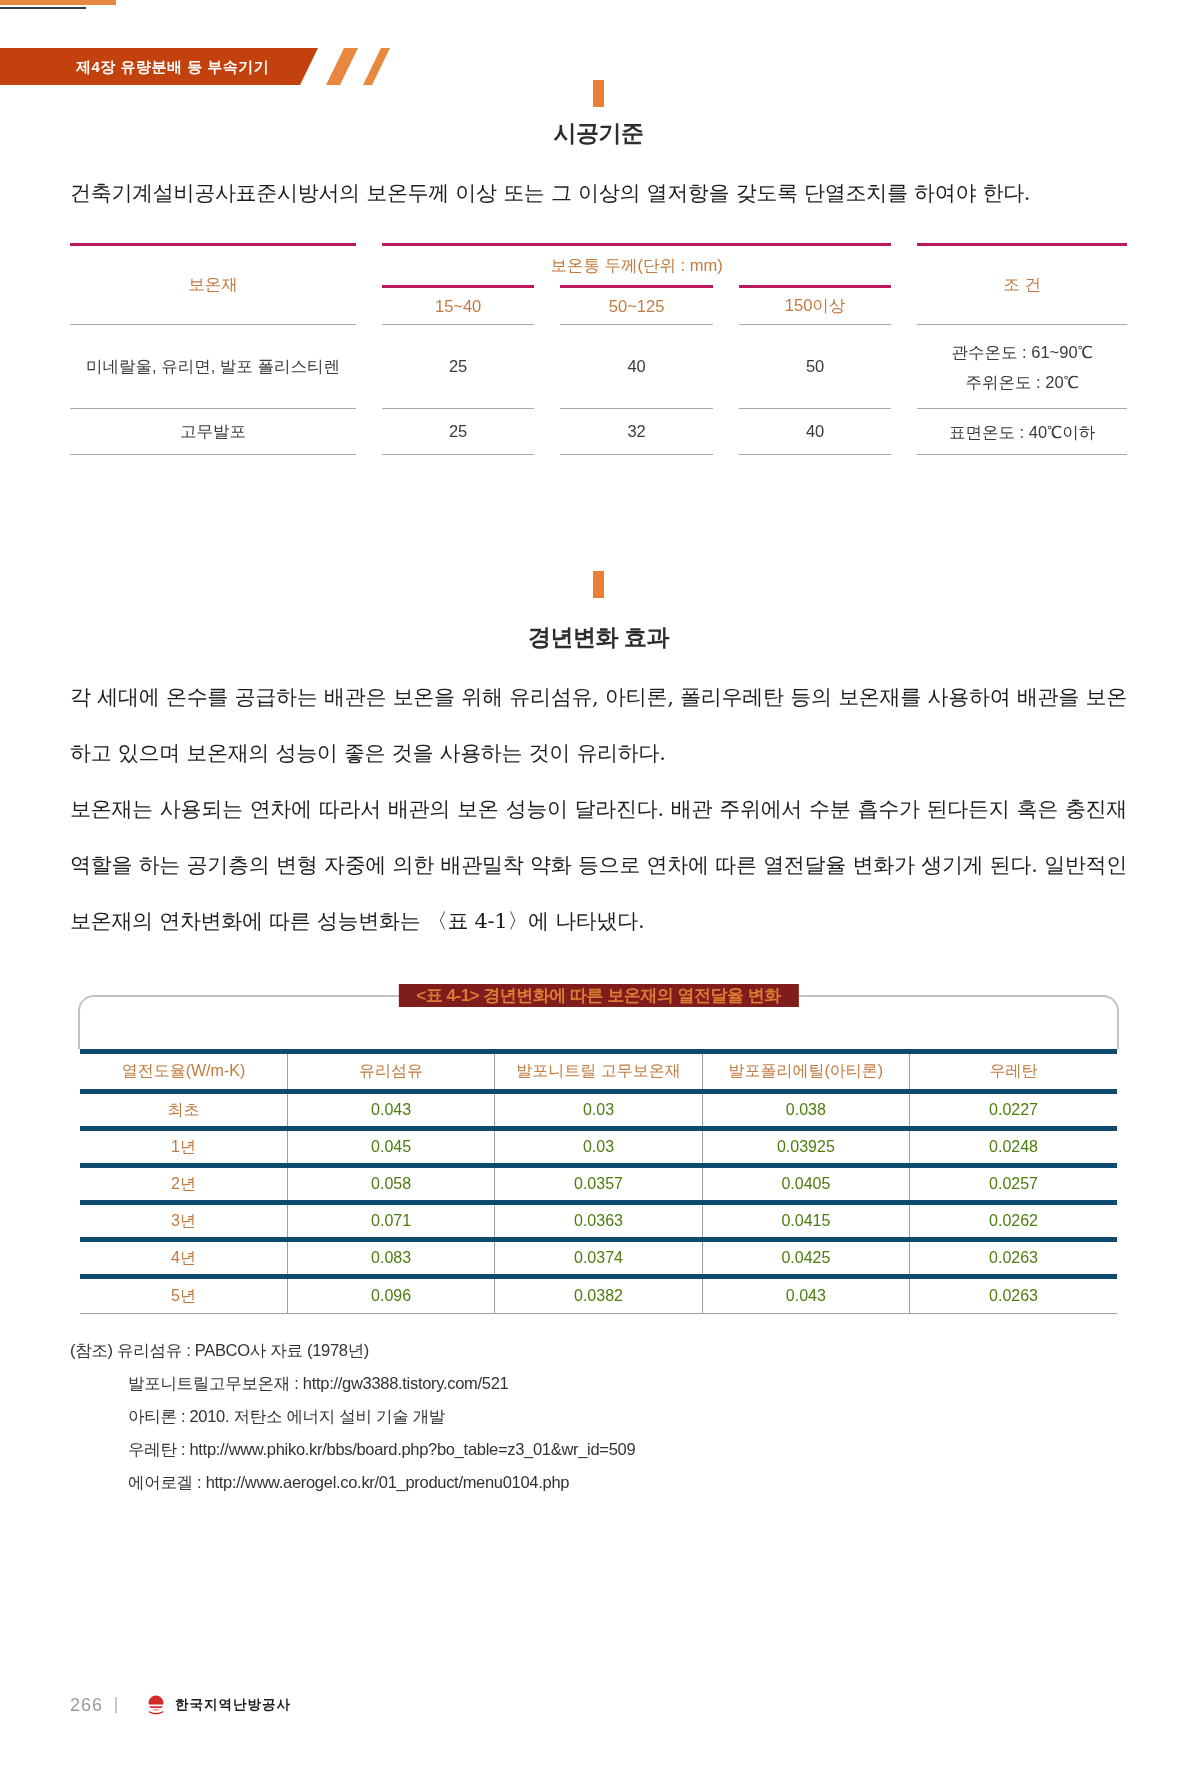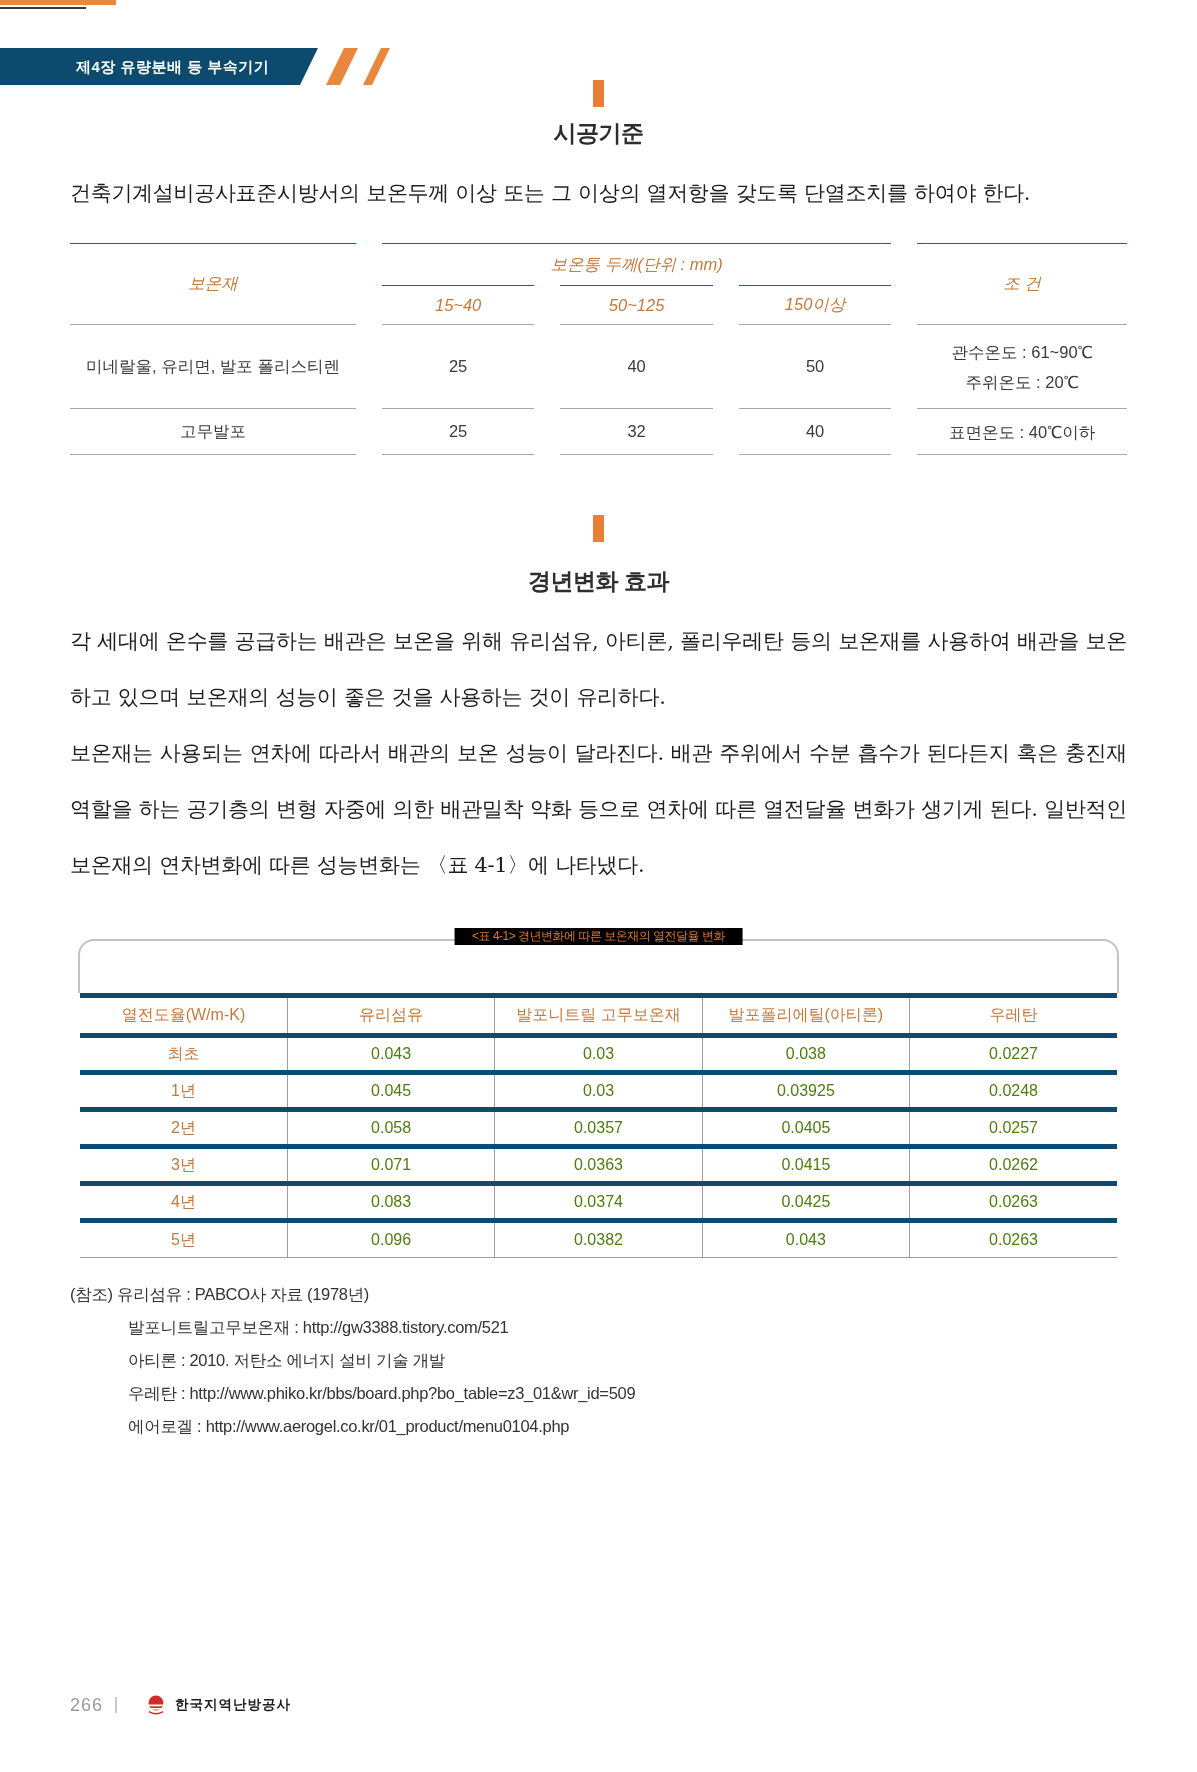--- a/index.html
+++ b/index.html
@@ -8,40 +8,40 @@
     position:relative; width:1197px; height:1772px; margin:0 auto;
     background:#ffffff; overflow:hidden; color:#222;
   }
   
   .corner-strip { position:absolute; top:0; left:0; width:116px; height:5px; background:#e8883f; }
   .corner-line  { position:absolute; top:7px; left:0; width:86px; height:2px; background:#3a3a3a; }
 
   
   .banner {
     position:absolute; top:48px; left:0; width:318px; height:37px;
-    background:#0c4a6e; color:#fff;
+    background:#c2410c; color:#fff;
     clip-path:polygon(0 0, 100% 0, calc(100% - 18px) 100%, 0 100%);
     font-size:15px; font-weight:bold; line-height:37px; padding-left:76px;
     letter-spacing:0.5px;
   }
   .banner-stripe1, .banner-stripe2 {
     position:absolute; top:48px; height:37px; background:#e8883f;
     clip-path:polygon(18px 0, 100% 0, calc(100% - 18px) 100%, 0 100%);
   }
   .banner-stripe1 { left:326px; width:32px; }
   .banner-stripe2 { left:363px; width:27px; }
 
   .content { padding:0 70px; }
 
   
   .sec-title { display:flex; align-items:center; gap:11px;flex-direction:column; }
   .sec-bar   { width:11px; height:27px; background:#e87f35; }
   .sec-text  { font-size:23px; font-weight:bold; color:#2d2d2d; letter-spacing:-0.5px; }
   .sec1 { margin-top:80px; }
-  .sec2 { margin-top:60px;gap:24px; }
+  .sec2 { margin-top:116px;gap:24px; }
 
   
   .para {
     font-family:"DejaVu Serif","Liberation Serif",serif;
     font-size:21px; color:#1d1d1d; line-height:56px;
     text-align:justify; letter-spacing:-0.3px;
   }
   .para.first { margin-top:16px; }
   .dash-item {
     font-family:"DejaVu Serif","Liberation Serif",serif;
@@ -50,43 +50,43 @@
   }
 
   
   .t1 {
     border-collapse:separate; border-spacing:26px 0;
     width:calc(100% + 52px); margin:22px -26px 0;
     table-layout:fixed;
   }
   .t1 td, .t1 th { text-align:center; vertical-align:middle; font-weight:normal; }
   .t1 .hd { color:#c27a3e; font-size:16.5px; }
-  .t1 .bt { border-top:1px solid #be185d;font-style:italic; }
+  .t1 .bt { border-top:3px solid #be185d; }
   .t1 .bb { border-bottom:1px solid #aba8a4; }
   .t1 .rA { height:42px; }
   .t1 .rB { height:40px; }
   .t1 .rC { height:84px; }
   .t1 .rD { height:46px; }
   .t1 .cell { font-size:16.5px; color:#3a3a3a; }
   .t1 .cond div { line-height:30px; }
   .t1 col.c-mat  { width:30%; }
   .t1 col.c-sub  { width:16%; }
   .t1 col.c-cond { width:22%; }
 
   
   .t2frame {
     position:relative; margin:46px 8px 0;
     height:54px;
     border:2px solid #c2c2c2; border-bottom:none;
     border-radius:16px 16px 0 0;
   }
   .t2caption {
     position:absolute; top:-13px; left:50%; transform:translateX(-50%);
-    background:#000000; padding:0 18px; white-space:nowrap;
-    color:#dd7a33; font-weight:normal; font-size:12px; letter-spacing:-0.5px;
+    background:#7f1d1d; padding:0 18px; white-space:nowrap;
+    color:#dd7a33; font-weight:bold; font-size:17px; letter-spacing:-0.5px;
   }
 
   
   .t2 {
     border-collapse:collapse; width:calc(100% - 20px); margin:0 auto;
     table-layout:fixed;
   }
   .t2 th, .t2 td {
     text-align:center; vertical-align:middle; font-weight:normal;
     border-top:5px solid #0c4a6e; border-bottom:1px solid #9e9e9e;

